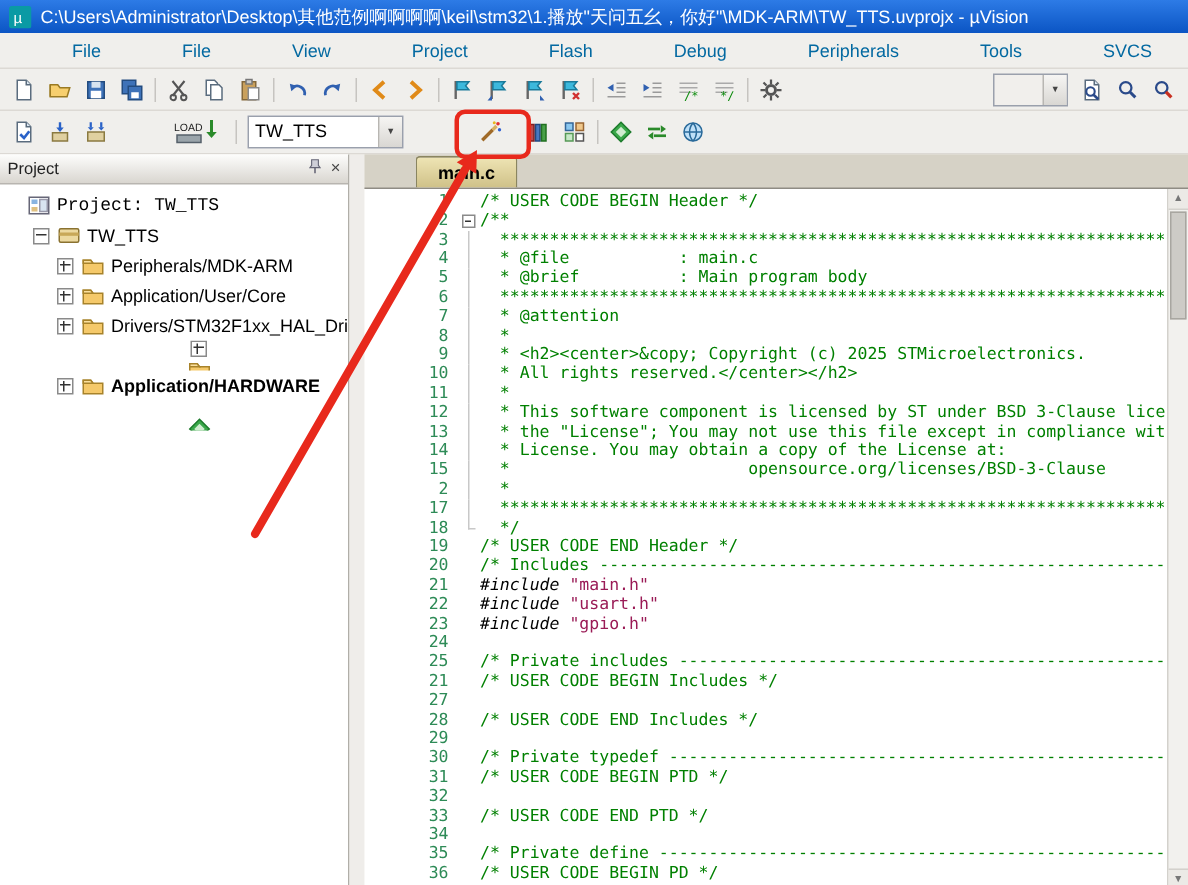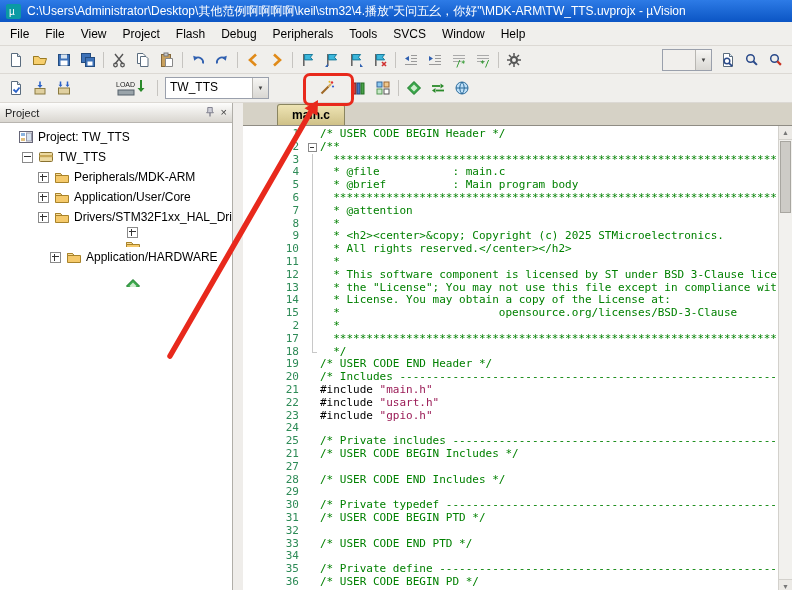--- a/index.html
+++ b/index.html
@@ -6,21 +6,21 @@
   body{width:792px;height:590px;overflow:hidden;font-family:"Liberation Sans",sans-serif;position:relative;}
   .window{width:792px;height:590px;position:relative;background:#f0eeea;overflow:hidden;}
 
   
   .titlebar{height:22px;background:linear-gradient(#2d7be6,#0b55c4);display:flex;align-items:center;gap:6px;padding:0 6px;}
   .titlebar .title-text{color:#fff;font-size:12px;white-space:nowrap;overflow:hidden;}
   .app-icon{width:15px;height:15px;flex:none;display:inline-flex;}
 
   
   .menubar{height:23px;background:#f0efec;display:flex;align-items:center;font-size:12px;border-bottom:1px solid #dcd9d4;padding-left:2px;}
-  .menu-item{padding:4px 8px;color:#000000;}
+  .menu-item{padding:4px 8px;color:#0369a1;margin-left:38px;}
 
   
   .toolbar{background:#f0efec;display:flex;align-items:center;padding:0 4px;border-bottom:1px solid #dcd9d4;}
   .tb1{height:27px;}
   .tb2{height:28px;}
   .tb-btn{width:24px;height:22px;display:inline-flex;align-items:center;justify-content:center;flex:none;border-radius:2px;}
   .tb-ic{display:inline-flex;}
   .tb-sep{width:1px;height:16px;background:#c6c4c0;margin:0 3px;flex:none;}
   .load-btn{width:44px;margin-left:34px;}
   .wand{margin-left:42px;margin-right:8px;}
@@ -56,21 +56,21 @@
   .crow{display:flex;height:12.8px;line-height:12.8px;font-family:"DejaVu Sans Mono",monospace;font-size:11px;}
   .lnum{width:56px;flex:none;text-align:right;padding-right:8px;color:#2e8b57;}
   .fold{width:13px;flex:none;position:relative;}
   .f-start::before{content:'';position:absolute;left:1px;top:2px;width:7px;height:7px;border:1px solid #8a8a8a;background:#fff;}
   .f-start::after{content:'';position:absolute;left:3px;top:6px;width:4px;height:1px;background:#333;}
   .f-line::before{content:'';position:absolute;left:5px;top:0;bottom:0;width:1px;background:#c8c8c8;}
   .f-end::before{content:'';position:absolute;left:5px;top:0;height:7px;width:1px;background:#c8c8c8;}
   .f-end::after{content:'';position:absolute;left:5px;top:6px;width:5px;height:1px;background:#c8c8c8;}
   .ctext{white-space:pre;}
   .cm{color:#008000;}
-  .pp{color:#000;}
+  .pp{color:#000;font-style:italic;}
   .str{color:#9a1b56;}
 
   .vscroll{position:absolute;top:0;right:0;bottom:0;width:13px;background:#f2f1ee;border-left:1px solid #d3d1cc;}
   .vs-arrow{height:13px;display:flex;align-items:center;justify-content:center;font-size:7px;color:#777;background:#eceae6;border-bottom:1px solid #d3d1cc;}
   .vs-arrow.bottom{position:absolute;bottom:0;left:0;right:0;border-top:1px solid #d3d1cc;border-bottom:none;}
   .vs-thumb{position:absolute;left:1px;right:1px;top:15px;height:70px;background:#cdcbc6;border:1px solid #a8a6a0;}
 
   
   .hl-rect{position:absolute;left:303px;top:73px;width:45px;height:27px;border:3px solid var(--ann-color,#e8291c);border-radius:7px;z-index:40;pointer-events:none;}
   .arrow{position:absolute;left:0;top:0;z-index:41;pointer-events:none;}
@@ -82,21 +82,21 @@
 
 <div class="window">
 
   <div class="titlebar">
     <span class="app-icon">
       <svg width="15" height="15" viewBox="0 0 15 15">
           <rect width="15" height="15" rx="2" fill="#0a9aa4"></rect>
           <text x="3" y="11" font-size="10" fill="#fff" font-family="sans-serif">µ</text>
         </svg>
     </span>
-    <span class="title-text">C:\Users\Administrator\Desktop\其他范例啊啊啊啊\keil\stm32\4.播放"天问五幺，你好"\MDK-ARM\TW_TTS.uvprojx - µVision</span>
+    <span class="title-text">C:\Users\Administrator\Desktop\其他范例啊啊啊啊\keil\stm32\1.播放"天问五幺，你好"\MDK-ARM\TW_TTS.uvprojx - µVision</span>
   </div>
 
   <div class="menubar">
       <span class="menu-item">File</span>
       <span class="menu-item">File</span>
       <span class="menu-item">View</span>
       <span class="menu-item">Project</span>
       <span class="menu-item">Flash</span>
       <span class="menu-item">Debug</span>
       <span class="menu-item">Peripherals</span>
@@ -421,21 +421,21 @@
           <span>
             <svg width="12" height="12" viewBox="0 0 16 16">
                 <path d="M5 2h6v5l1.5 2h-9L5 7z" fill="#cfcfd8" stroke="#667"></path>
                 <path d="M8 9v5" stroke="#667" stroke-width="1.4"></path>
               </svg>
           </span>
           <span class="xbtn">×</span>
         </span>
       </div>
       <div class="tree">
-          <div class="trow" style="padding-left: 18px;">
+          <div class="trow" style="padding-left: 18px; font-family: Liberation Mono, monospace;">
             <span class="tree-ic">
               <svg width="16" height="16" viewBox="0 0 16 16">
                 <rect x="1.5" y="2.5" width="13" height="11" fill="#fff" stroke="#667"></rect>
                 <rect x="3" y="4" width="4" height="3" fill="#8ab4e0"></rect>
                 <rect x="3" y="9" width="4" height="3" fill="#e0c080"></rect>
                 <rect x="8.5" y="4" width="5" height="8" fill="#d8e4f0" stroke="#99a"></rect>
               </svg>
             </span>
             <span class="tlabel">Project: TW_TTS</span>
           </div>
@@ -482,21 +482,21 @@
           <div class="trow" style="padding-left: 38px; flex-direction: column;">
             <span class="twisty plus"></span>
             <span class="tree-ic">
               <svg width="16" height="16" viewBox="0 0 16 16">
                 <path d="M1.5 4.5h5l1.5 2h6.5v7H1.5z" fill="#f5c96a" stroke="#a8832a"></path>
                 <path d="M1.5 4.5h5l1.5 2H1.5z" fill="#fadf9e" stroke="#a8832a"></path>
               </svg>
             </span>
             <span class="tlabel">Drivers/CMSIS</span>
           </div>
-          <div class="trow" style="padding-left: 50px;">
+          <div class="trow" style="padding-left: 38px; font-weight: bold;">
             <span class="twisty plus"></span>
             <span class="tree-ic">
               <svg width="16" height="16" viewBox="0 0 16 16">
                 <path d="M1.5 4.5h5l1.5 2h6.5v7H1.5z" fill="#f5c96a" stroke="#a8832a"></path>
                 <path d="M1.5 4.5h5l1.5 2H1.5z" fill="#fadf9e" stroke="#a8832a"></path>
               </svg>
             </span>
             <span class="tlabel">Application/HARDWARE</span>
           </div>
           <div class="trow" style="padding-left: 38px; flex-direction: column;">

